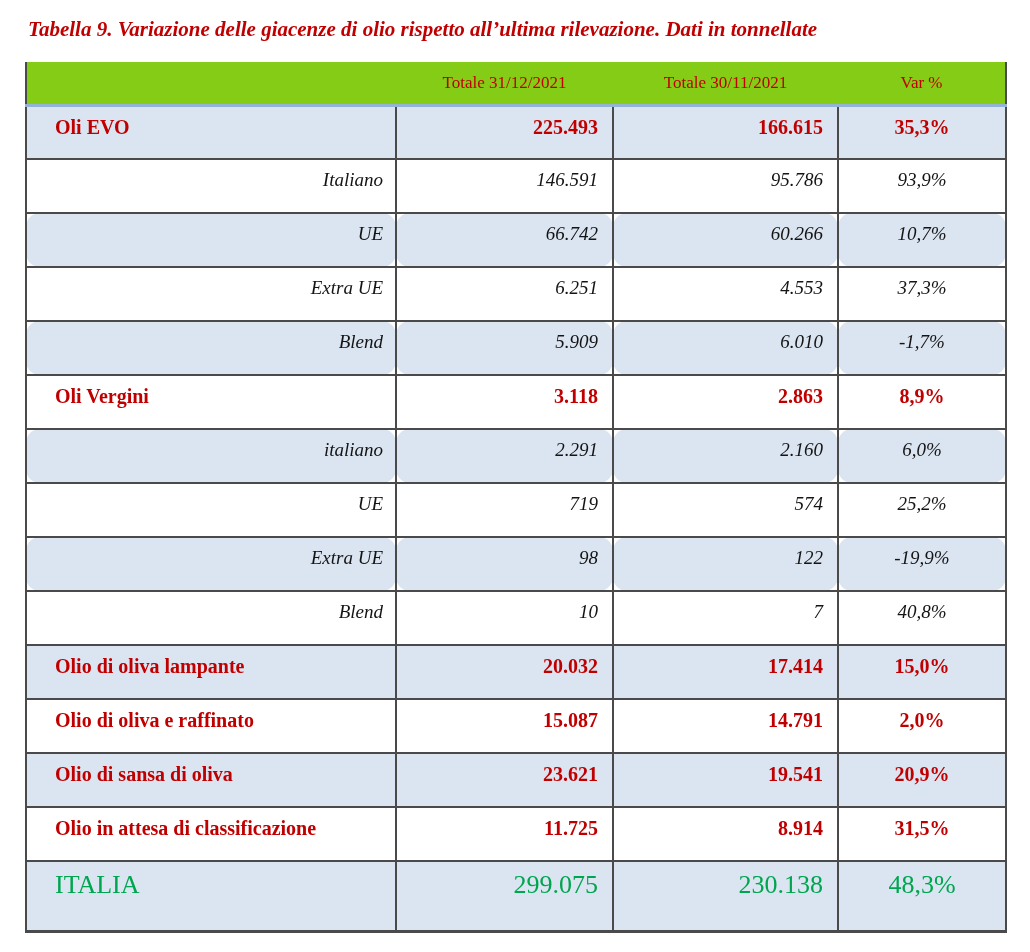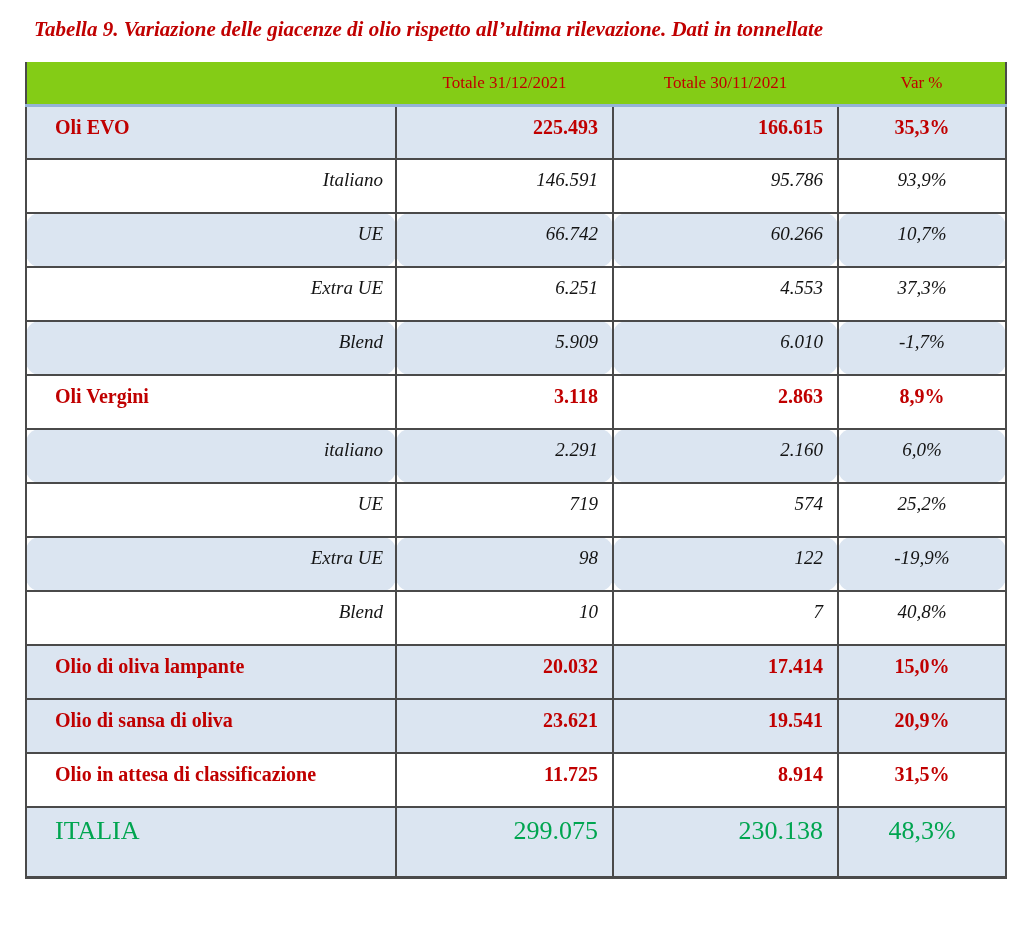--- a/index.html
+++ b/index.html
@@ -12,21 +12,21 @@
   html,body{
     margin:0; padding:0;
     width:1030px; height:952px;
     background:#ffffff;
     font-family:"Liberation Serif", serif;
     overflow:hidden;
   }
   .page{ position:relative; width:1030px; height:952px; }
 
   .doc-title{
-    position:absolute; left:34px; top:17px;
+    position:absolute; left:28px; top:17px;
     font-size:21px; font-weight:bold; font-style:italic;
     color:var(--red);
     white-space:nowrap;
   }
 
   table.oil-table{
     position:absolute; left:25px; top:62px;
     width:980px;
     border-collapse:collapse;
     table-layout:fixed;
@@ -151,20 +151,26 @@
           <td class="cell-num">10</td>
           <td class="cell-num">7</td>
           <td class="cell-var">40,8%</td>
         </tr>
         <tr class="row-category shaded">
           <td class="cell-label">Olio di oliva lampante</td>
           <td class="cell-num">20.032</td>
           <td class="cell-num">17.414</td>
           <td class="cell-var">15,0%</td>
         </tr>
+        <tr class="row-category">
+          <td class="cell-label">Olio di oliva e raffinato</td>
+          <td class="cell-num">15.087</td>
+          <td class="cell-num">14.791</td>
+          <td class="cell-var">2,0%</td>
+        </tr>
         <tr class="row-category shaded">
           <td class="cell-label">Olio di sansa di oliva</td>
           <td class="cell-num">23.621</td>
           <td class="cell-num">19.541</td>
           <td class="cell-var">20,9%</td>
         </tr>
         <tr class="row-category">
           <td class="cell-label">Olio in attesa di classificazione</td>
           <td class="cell-num">11.725</td>
           <td class="cell-num">8.914</td>

